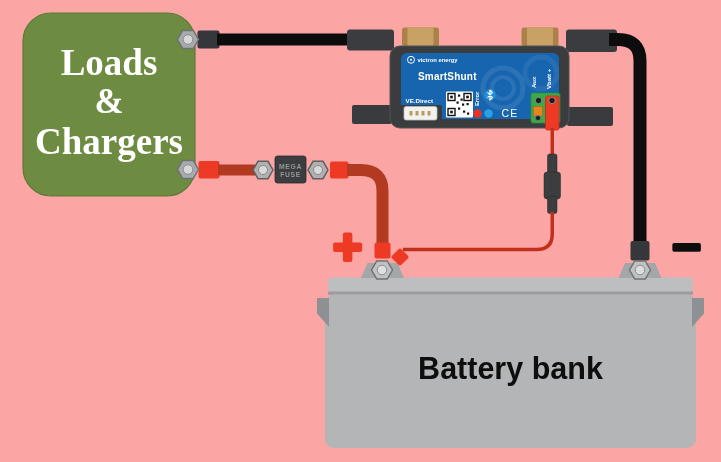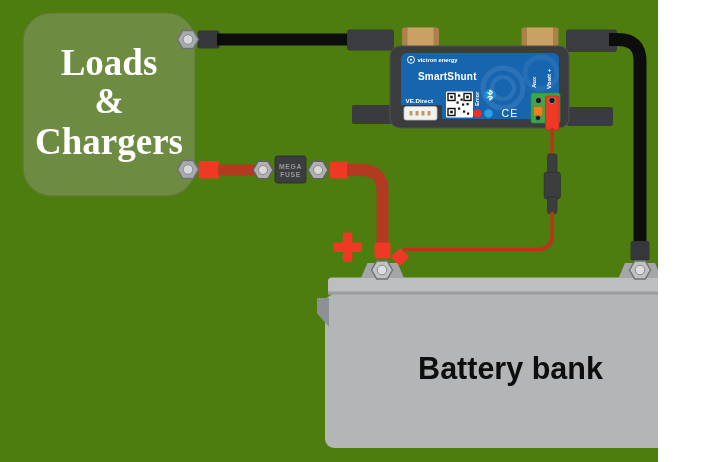--- a/index.html
+++ b/index.html
@@ -1,16 +1,16 @@
 <!DOCTYPE html>
 <html><head>
 <meta charset="utf-8">
 <style>
   html,body{margin:0;padding:0;background:#ffffff;}
-  #stage{position:relative;width:658px;height:462px;background:#4d7c0f;overflow:hidden;
+  #stage{position:relative;width:721px;height:462px;background:#fca5a5;overflow:hidden;
          font-family:"Liberation Sans",sans-serif;}
   svg{position:absolute;left:0;top:0;}
   text{user-select:none;}
   .t-serif{font-family:"Liberation Serif",serif;font-weight:bold;fill:#ffffff;}
   .t-sans{font-family:"Liberation Sans",sans-serif;}
   .t-label{font-family:"Liberation Sans",sans-serif;fill:#ffffff;}
 </style>
 </head>
 <body>
 

